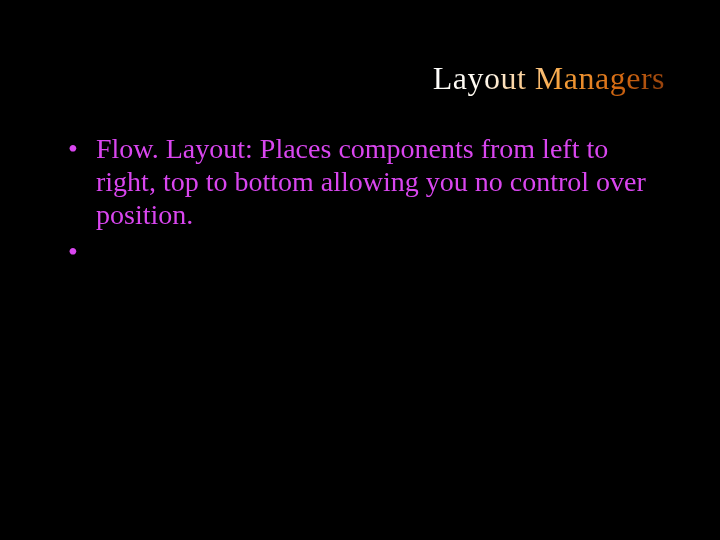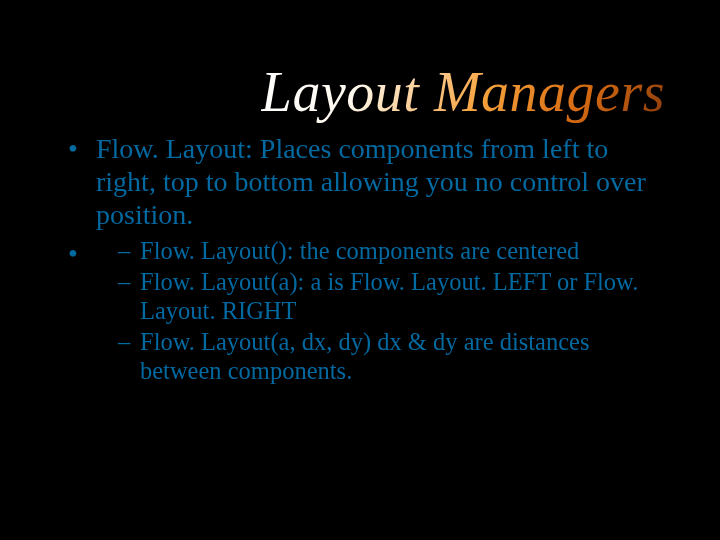--- a/index.html
+++ b/index.html
@@ -14,36 +14,35 @@
   .slide {
     width: 720px;
     height: 540px;
     position: relative;
     box-sizing: border-box;
   }
   .title {
     position: absolute;
     top: 60px;
     right: 55px;
-    font-size: 56px;
-    font-style: italic;
+    font-size: 32px;
     font-weight: 400;
     
     background: linear-gradient(120deg, #ffffff 0%, #fffaf0 25%, #f7a23c 55%, #d66a12 78%, #8a3a0b 100%);
     -webkit-background-clip: text;
     background-clip: text;
     color: transparent;
     letter-spacing: 0.5px;
   }
   .body {
     position: absolute;
     top: 132px;
     left: 68px;
     right: 55px;
-    color: #0369a1;
+    color: #d946ef;
   }
   ul.level1 {
     list-style: none;
     margin: 0;
     padding: 0;
     font-size: 28px;
     line-height: 1.18;
   }
   ul.level1 > li {
     position: relative;
@@ -79,21 +78,16 @@
 </style>
 </head>
 <body>
 
 <div class="slide">
   <div class="title">Layout Managers</div>
   <div class="body">
     <ul class="level1">
       <li>Flow. Layout: Places components from left to right, top to bottom allowing you no control over position.</li>
       <li>
-        <ul class="level2">
-          <li>Flow. Layout(): the components are centered</li>
-          <li>Flow. Layout(a): a is Flow. Layout. LEFT or Flow. Layout. RIGHT</li>
-          <li>Flow. Layout(a, dx, dy) dx &amp; dy are distances between components.</li>
-        </ul>
       </li>
     </ul>
   </div>
 </div>
 
 </body></html>

